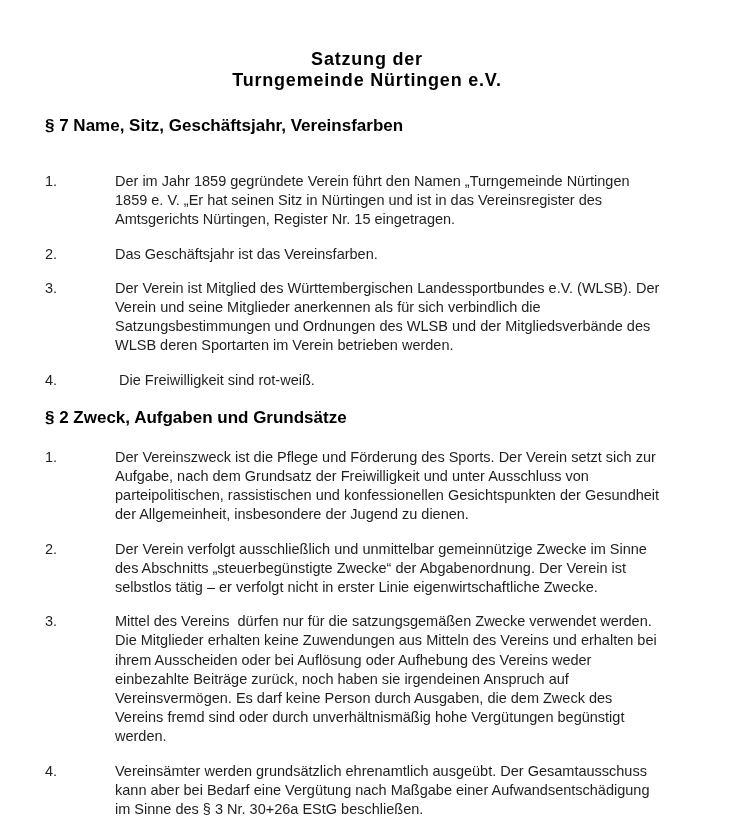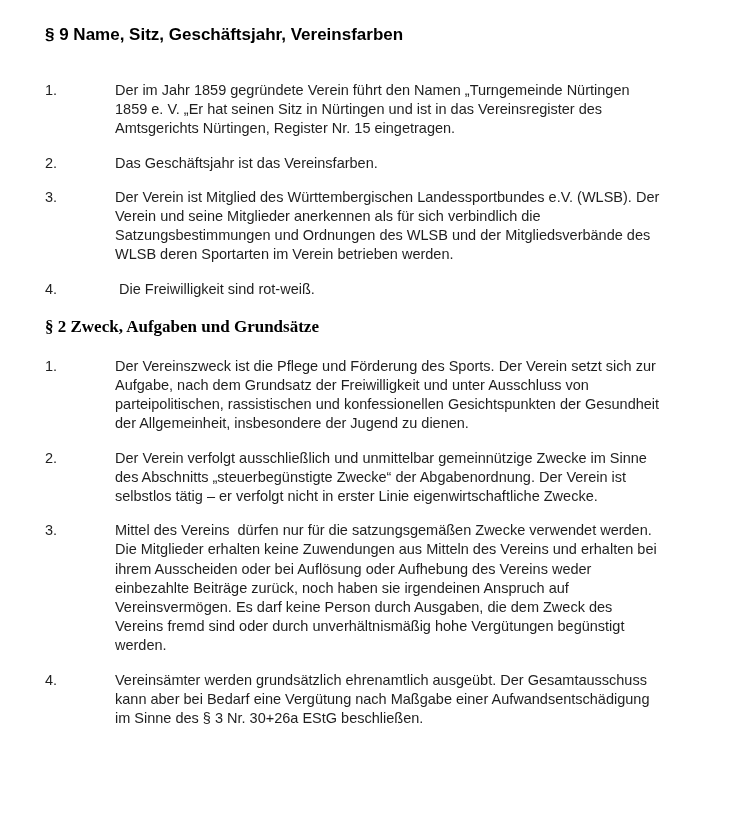--- a/index.html
+++ b/index.html
@@ -23,21 +23,21 @@
   }
   .section-heading {
     font-weight: bold;
     font-size: 17px;
     line-height: 20px;
     color: #000000;
     margin-left: 45px;
     margin-right: 20px;
   }
   .heading-s1 { margin-top: 25px; margin-bottom: 36px; }
-  .heading-s2 { margin-top: 18px; margin-bottom: 20px; font-family: Liberation Serif, serif; }
+  .heading-s2 { margin-top: 18px; margin-bottom: 20px; }
   .item {
     display: flex;
     margin: 0 20px 15px 45px;
     font-size: 14.5px;
     line-height: 19.2px;
   }
   .item .num {
     flex: none;
     width: 38px;
   }
@@ -45,22 +45,26 @@
     flex: 1;
     white-space: pre-wrap;
     margin-left: 32px;
   }
 </style>
 </head>
 <body>
 
 <div class="page">
 
+  <div class="doc-title">
+    <div>Satzung der</div>
+    <div>Turngemeinde Nürtingen e.V.</div>
+  </div>
 
-  <div class="section-heading heading-s1">§ 9 Name, Sitz, Geschäftsjahr, Vereinsfarben</div>
+  <div class="section-heading heading-s1">§ 7 Name, Sitz, Geschäftsjahr, Vereinsfarben</div>
 
   <div class="item">
     <span class="num">1.</span>
     <span class="text">Der im Jahr 1859 gegründete Verein führt den Namen „Turngemeinde Nürtingen
 1859 e. V. „Er hat seinen Sitz in Nürtingen und ist in das Vereinsregister des
 Amtsgerichts Nürtingen, Register Nr. 15 eingetragen.</span>
   </div>
   <div class="item">
     <span class="num">2.</span>
     <span class="text">Das Geschäftsjahr ist das Vereinsfarben.</span>

